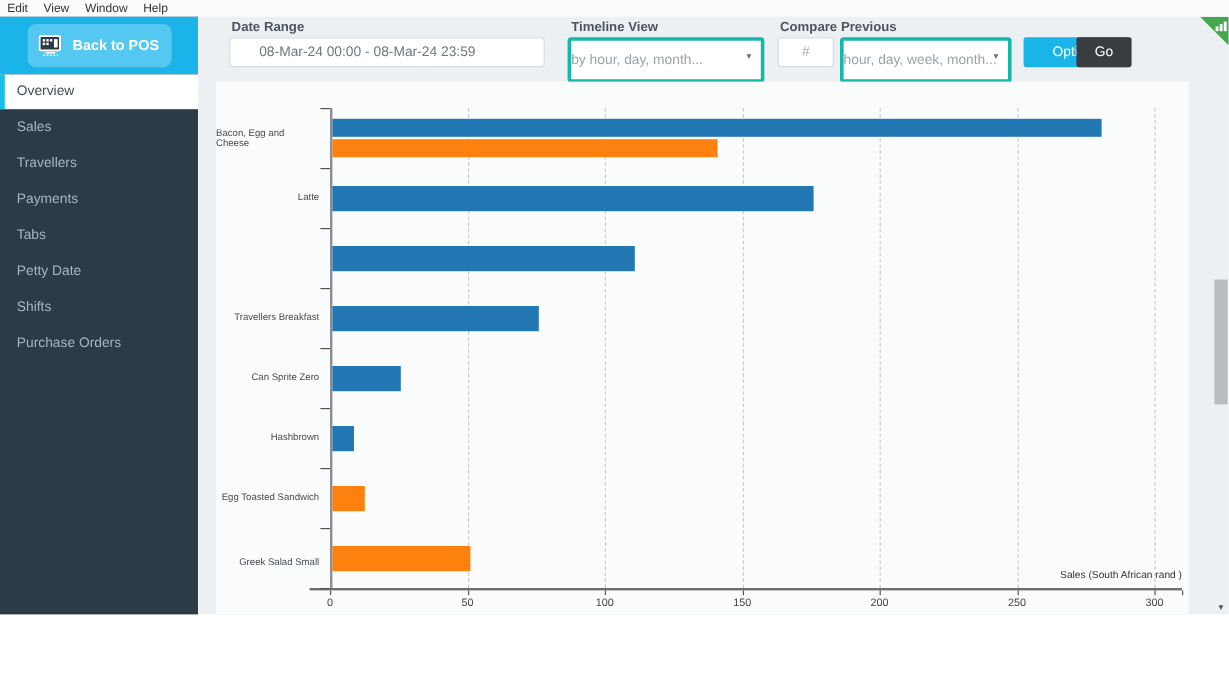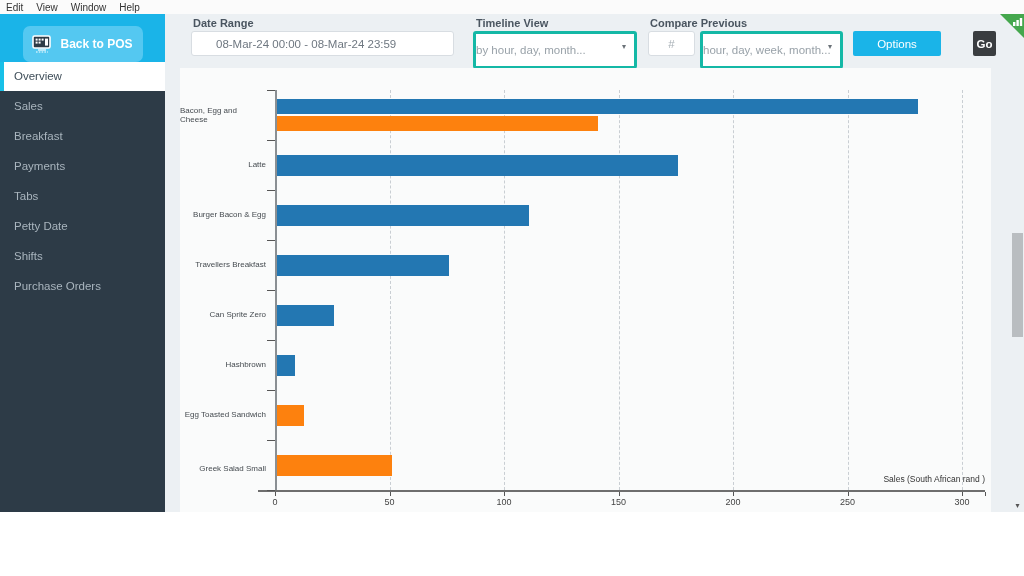--- a/index.html
+++ b/index.html
@@ -19,21 +19,21 @@
     font-size:10px; color:#333;
   }
   .menu-item { cursor:default; }
   
   .sidebar {
     position:absolute; top:14px; left:0; width:165px; height:498px;
     background:#2d3b47;
   }
   .sidebar-top {
     height:48px; background:#1ab4e8;
-    display:flex; align-items:flex-end; justify-content:center;
+    display:flex; align-items:center; justify-content:center;
   }
   .back-btn {
     width:120px; height:36px;
     background:#54c8f1; border:none; border-radius:7px;
     color:#ffffff; font-weight:bold; font-size:12px;
     font-family:"Liberation Sans", sans-serif;
     display:flex; align-items:center; justify-content:center; gap:6px;
     cursor:pointer;
   }
   .nav-item {
@@ -77,21 +77,21 @@
     font-size:8px; color:#6b7278;
   }
   .btn {
     position:absolute; top:17px; height:25px;
     border:none; border-radius:2px;
     color:#ffffff; font-size:11.5px;
     font-family:"Liberation Sans", sans-serif;
     cursor:pointer;
   }
   .btn-options { left:688px; width:88px; background:#1ab4e8; }
-  .btn-go      { left:808px; width:23px; background:#3a3d40; font-weight:bold; }
+  .btn-go      { left:732px; width:46px; background:#3a3d40; font-weight:normal; }
   .ribbon { position:absolute; top:0; right:0; width:24px; height:24px; }
   
   .card {
     position:absolute; left:15px; top:54px; width:811px; height:444px;
     background:#fafbfb;
   }
   .chart { position:absolute; inset:0; }
   .gridline {
     position:absolute; width:0; border-left:1px dashed #c9ced3;
   }
@@ -153,21 +153,21 @@
           <line x1="6" y1="15" x2="14" y2="15" stroke="#ffffff" stroke-width="1.2"></line>
           <line x1="4" y1="17" x2="16" y2="17" stroke="#ffffff" stroke-width="1" stroke-dasharray="1.6 1.2"></line>
         </svg>
       </span>
       <span>Back to POS</span>
     </button>
   </div>
   <nav>
       <div class="nav-item active">Overview</div>
       <div class="nav-item">Sales</div>
-      <div class="nav-item">Breakfast</div>
+      <div class="nav-item">Travellers</div>
       <div class="nav-item">Payments</div>
       <div class="nav-item">Tabs</div>
       <div class="nav-item">Petty Date</div>
       <div class="nav-item">Shifts</div>
       <div class="nav-item">Purchase Orders</div>
     </nav>
 </aside>
 
 <div class="main">
 
@@ -233,21 +233,20 @@
         <div class="tickmark-x" style="left: 667.5px; top: 424px;"></div>
         <div class="tick-label" style="left: 647.5px; top: 429px;">250</div>
         <div class="tickmark-x" style="left: 782px; top: 424px;"></div>
         <div class="tick-label" style="left: 762px; top: 429px;">300</div>
         <div class="tickmark-x" style="left: 805px; top: 424px;"></div>
         <div class="cat-label" style="top: 22px; height: 50px;">Bacon, Egg and Cheese</div>
         <div class="bar" style="left: 97px; top: 31px; width: 641px; height: 15px; background: rgb(35, 119, 178);"></div>
         <div class="bar" style="left: 97px; top: 48px; width: 321px; height: 15px; background: rgb(253, 129, 14);"></div>
         <div class="cat-label" style="top: 72px; height: 50px;">Latte</div>
         <div class="bar" style="left: 97px; top: 86.5px; width: 401px; height: 21px; background: rgb(35, 119, 178);"></div>
-        <div class="cat-label" style="top: 122px; height: 50px;">Burger Bacon &amp; Egg</div>
         <div class="bar" style="left: 97px; top: 136.5px; width: 252px; height: 21px; background: rgb(35, 119, 178);"></div>
         <div class="cat-label" style="top: 172px; height: 50px;">Travellers Breakfast</div>
         <div class="bar" style="left: 97px; top: 186.5px; width: 172px; height: 21px; background: rgb(35, 119, 178);"></div>
         <div class="cat-label" style="top: 222px; height: 50px;">Can Sprite Zero</div>
         <div class="bar" style="left: 97px; top: 236.5px; width: 57px; height: 21px; background: rgb(35, 119, 178);"></div>
         <div class="cat-label" style="top: 272px; height: 50px;">Hashbrown</div>
         <div class="bar" style="left: 97px; top: 286.5px; width: 18px; height: 21px; background: rgb(35, 119, 178);"></div>
         <div class="cat-label" style="top: 322px; height: 50px;">Egg Toasted Sandwich</div>
         <div class="bar" style="left: 97px; top: 336.5px; width: 27px; height: 21px; background: rgb(253, 129, 14);"></div>
         <div class="cat-label" style="top: 376px; height: 50px;">Greek Salad Small</div>

